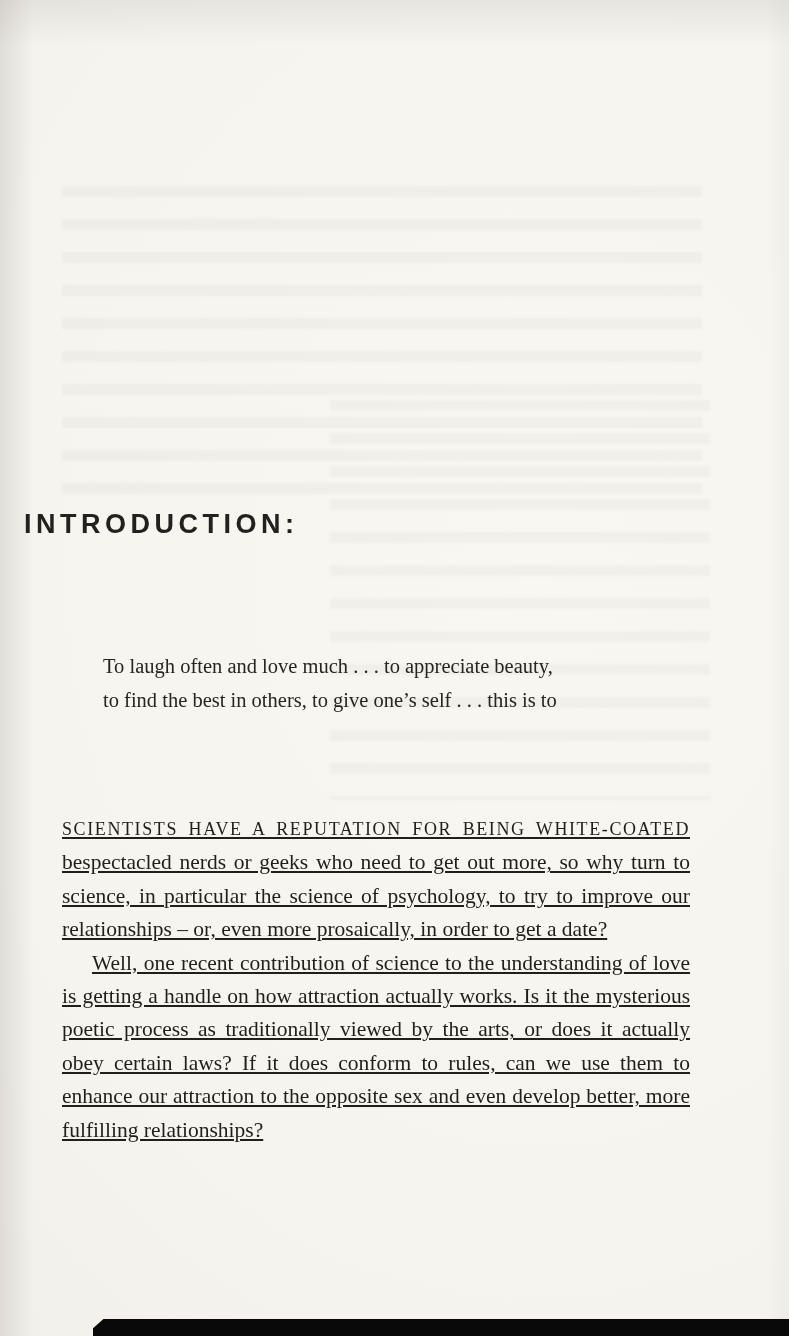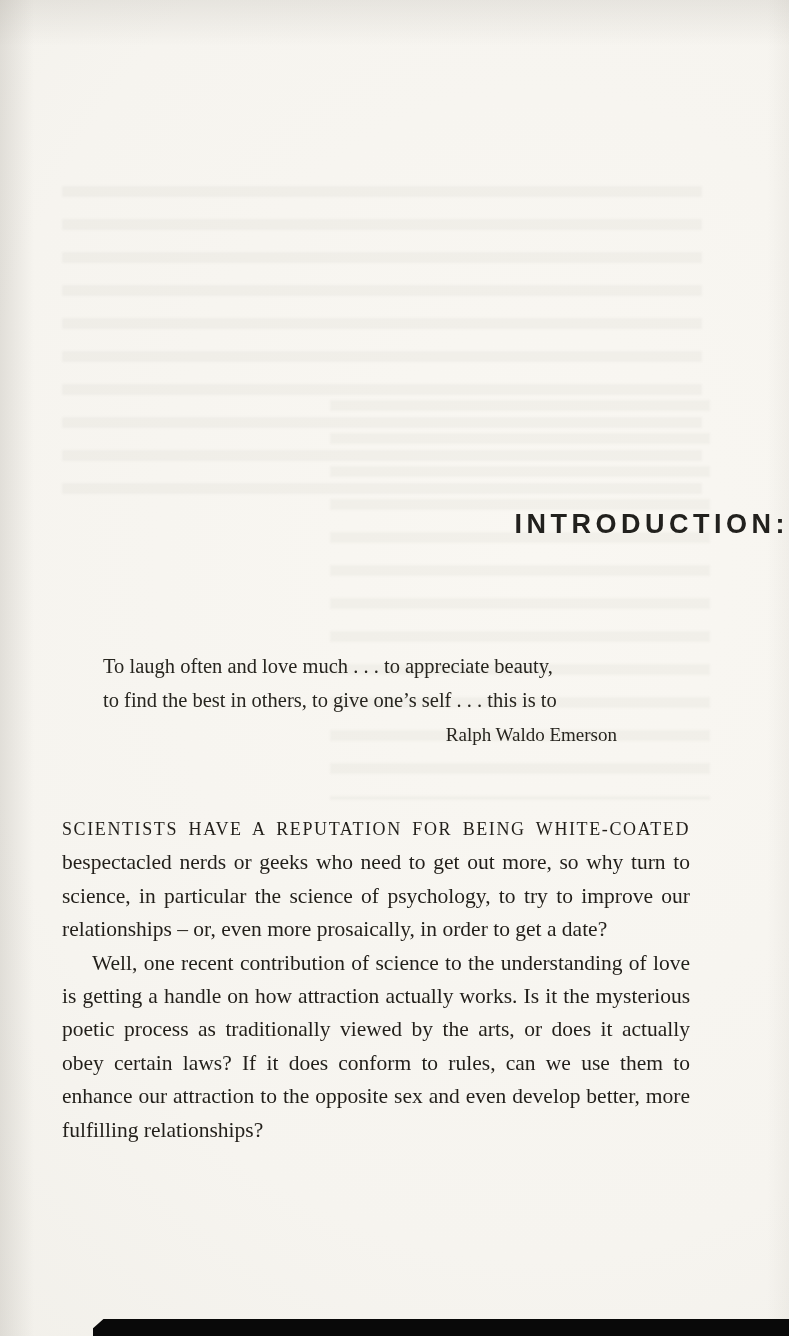--- a/index.html
+++ b/index.html
@@ -59,27 +59,28 @@
       rgba(125,118,104,0.10) 0px, rgba(125,118,104,0.10) 11px,
       rgba(125,118,104,0) 11px, rgba(125,118,104,0) 33px
     );
     opacity: 0.5;
   }
   .title-block {
     position: absolute;
     top: 506px;
     left: 0;
     right: 0;
-    text-align: right;
+    text-align: left;
     font-family: "Liberation Sans", sans-serif;
     font-weight: bold;
     font-size: 27px;
     letter-spacing: 4.5px;
     line-height: 36px;
     color: #22211e;
+    padding-left: 24px;
   }
   .epigraph {
     position: absolute;
     top: 650px;
     left: 103px;
     width: 514px;
     font-size: 20.5px;
     line-height: 33.5px;
     color: #27251f;
   }
@@ -94,20 +95,21 @@
     top: 812px;
     left: 62px;
     width: 628px;
     font-size: 21.5px;
     line-height: 33.4px;
     text-align: justify;
     color: #221f1a;
   }
   .body-block p {
     margin: 0;
+    text-decoration: underline;
   }
   .body-block p.indented {
     text-indent: 30px;
   }
   .smallcaps {
     font-size: 18px;
     letter-spacing: 1.6px;
     word-spacing: 3px;
   }
   .scan-bar {
@@ -128,21 +130,20 @@
   <div class="bleed bleed-upper"></div>
   <div class="bleed bleed-lower"></div>
 
   <div class="title-block">
     <div>INTRODUCTION:</div>
   </div>
 
   <div class="epigraph">
     <div>To laugh often and love much . . . to appreciate beauty,</div>
     <div>to find the best in others, to give one’s self . . . this is to</div>
-    <div class="attribution">Ralph Waldo Emerson</div>
   </div>
 
   <div class="body-block">
     <p>
       <span class="smallcaps">SCIENTISTS HAVE A REPUTATION FOR BEING WHITE-COATED</span>
       <span>bespectacled nerds or geeks who need to get out more, so why turn to science, in particular the science of psychology, to try to improve our relationships – or, even more prosaically, in order to get a date?</span>
     </p>
     <p class="indented">Well, one recent contribution of science to the understanding of love is getting a handle on how attraction actually works. Is it the mysterious poetic process as traditionally viewed by the arts, or does it actually obey certain laws? If it does conform to rules, can we use them to enhance our attraction to the opposite sex and even develop better, more fulfilling relationships?</p>
   </div>
 

